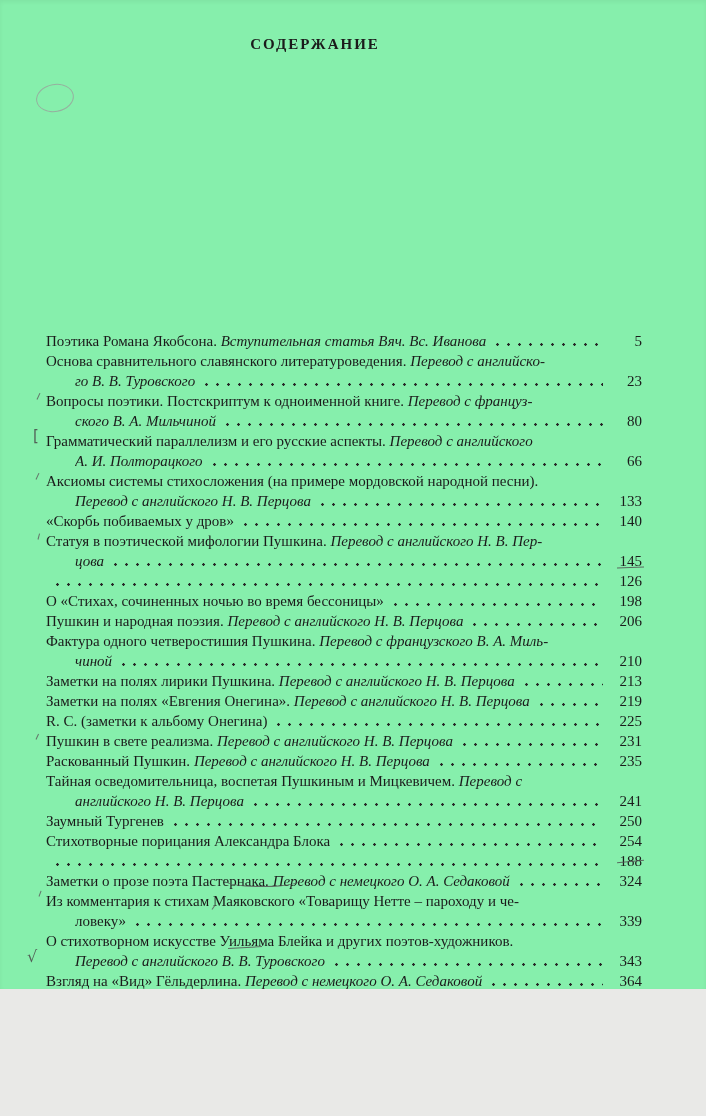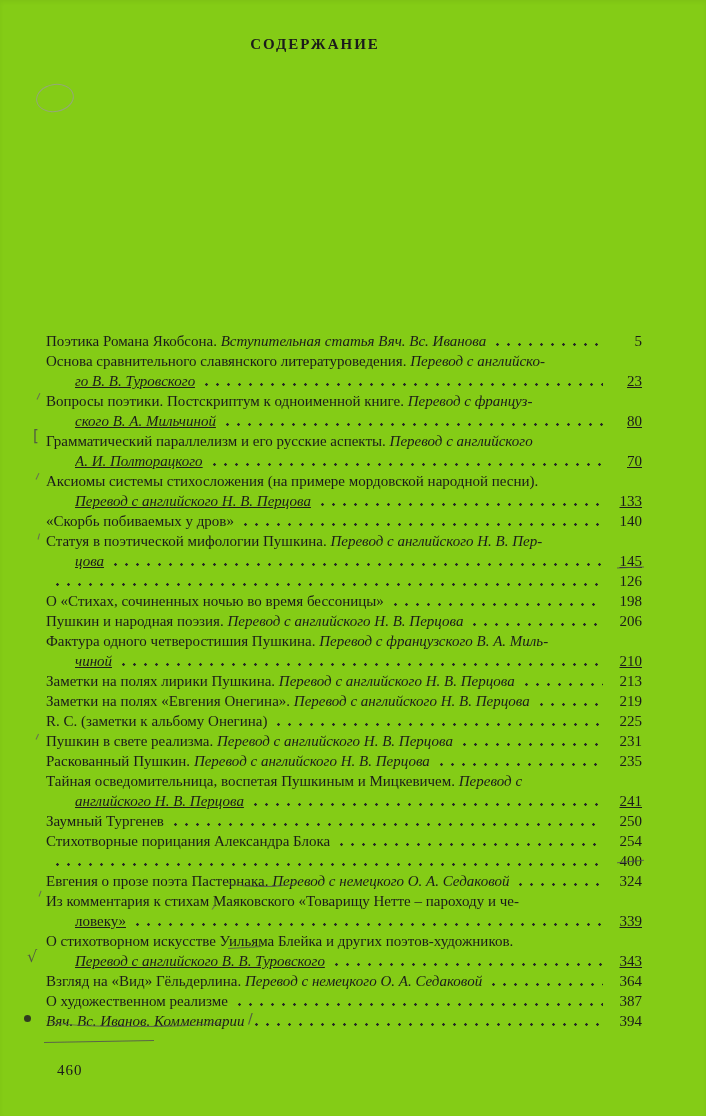--- a/index.html
+++ b/index.html
@@ -3,40 +3,40 @@
 <meta charset="utf-8">
 <style>
   html,body{margin:0;padding:0;}
   body{
     width:706px;height:1116px;
     background:#e9e9e7;
     font-family:"Liberation Serif", serif;
   }
   .paper{
     position:relative;
-    width:706px;height:1116px;
-    background:#84cc16;
+    width:706px;height:989px;
+    background:#86efac;
     color:#1b1b1b;
     overflow:hidden;
     box-shadow:inset 0 2px 4px rgba(0,0,0,0.05);
   }
   .title{
     position:absolute;top:36px;left:0;width:100%;
     text-align:center;
     transform:translateX(-38px);
     font-weight:bold;font-size:15px;letter-spacing:2px;
   }
   .toc{
     position:absolute;left:46px;top:331px;width:596px;
     font-size:15px;
   }
   .row{
     display:flex;height:20px;line-height:20px;position:relative;
   }
-  .row.indent{padding-left:29px;text-decoration:underline;}
+  .row.indent{padding-left:29px;}
   .text{white-space:nowrap;flex:0 1 auto;min-width:0;overflow:hidden;text-align:right;}
   .text .it{font-style:italic;}
   .leader{
     flex:1 0 8px;margin:0 5px 0 6px;min-width:0;
     background-image:radial-gradient(circle, #262626 1.05px, rgba(0,0,0,0) 1.5px);
     background-size:11px 11px;
     background-repeat:repeat-x;
     background-position:0 8px;
   }
   .page{flex:0 0 34px;text-align:right;}
@@ -76,21 +76,21 @@
         <span class="text"><span class="it">ского В. А. Мильчиной</span></span>
         <span class="leader"></span>
         <span class="page">80</span>
       </div>
       <div class="row">
         <span class="text"><span class="rm">Грамматический параллелизм и его русские аспекты. </span><span class="it">Перевод с английского</span></span>
       </div>
       <div class="row indent">
         <span class="text"><span class="it">А. И. Полторацкого</span></span>
         <span class="leader"></span>
-        <span class="page">70</span>
+        <span class="page">66</span>
       </div>
       <div class="row">
         <span class="text"><span class="rm">Аксиомы системы стихосложения (на примере мордовской народной песни).</span></span>
       </div>
       <div class="row indent">
         <span class="text"><span class="it">Перевод с английского Н. В. Перцова</span></span>
         <span class="leader"></span>
         <span class="page">133</span>
       </div>
       <div class="row">
@@ -166,24 +166,24 @@
         <span class="leader"></span>
         <span class="page">250</span>
       </div>
       <div class="row">
         <span class="text"><span class="rm">Стихотворные порицания Александра Блока</span></span>
         <span class="leader"></span>
         <span class="page">254</span>
       </div>
       <div class="row">
         <span class="leader"></span>
-        <span class="page">400</span>
-      </div>
-      <div class="row">
-        <span class="text"><span class="rm">Евгения о прозе поэта Пастернака. </span><span class="it">Перевод с немецкого О. А. Седаковой</span></span>
+        <span class="page">188</span>
+      </div>
+      <div class="row">
+        <span class="text"><span class="rm">Заметки о прозе поэта Пастернака. </span><span class="it">Перевод с немецкого О. А. Седаковой</span></span>
         <span class="leader"></span>
         <span class="page">324</span>
       </div>
       <div class="row">
         <span class="text"><span class="rm">Из комментария к стихам Маяковского «Товарищу Нетте – пароходу и че-</span></span>
       </div>
       <div class="row indent">
         <span class="text"><span class="rm">ловеку»</span></span>
         <span class="leader"></span>
         <span class="page">339</span>

